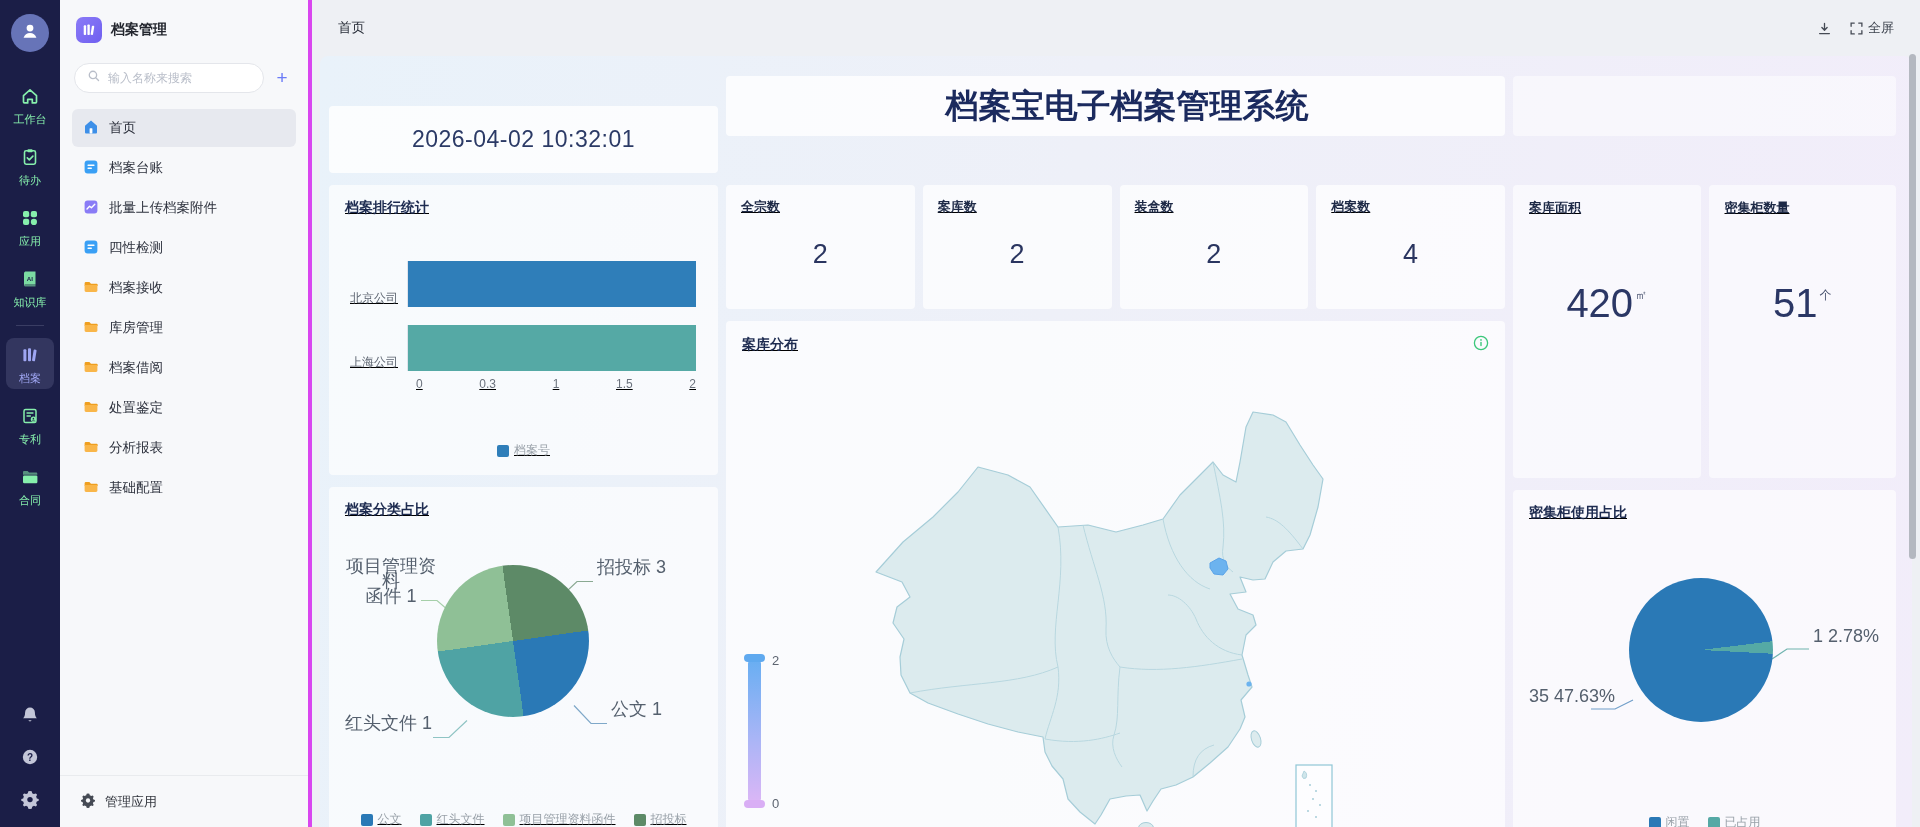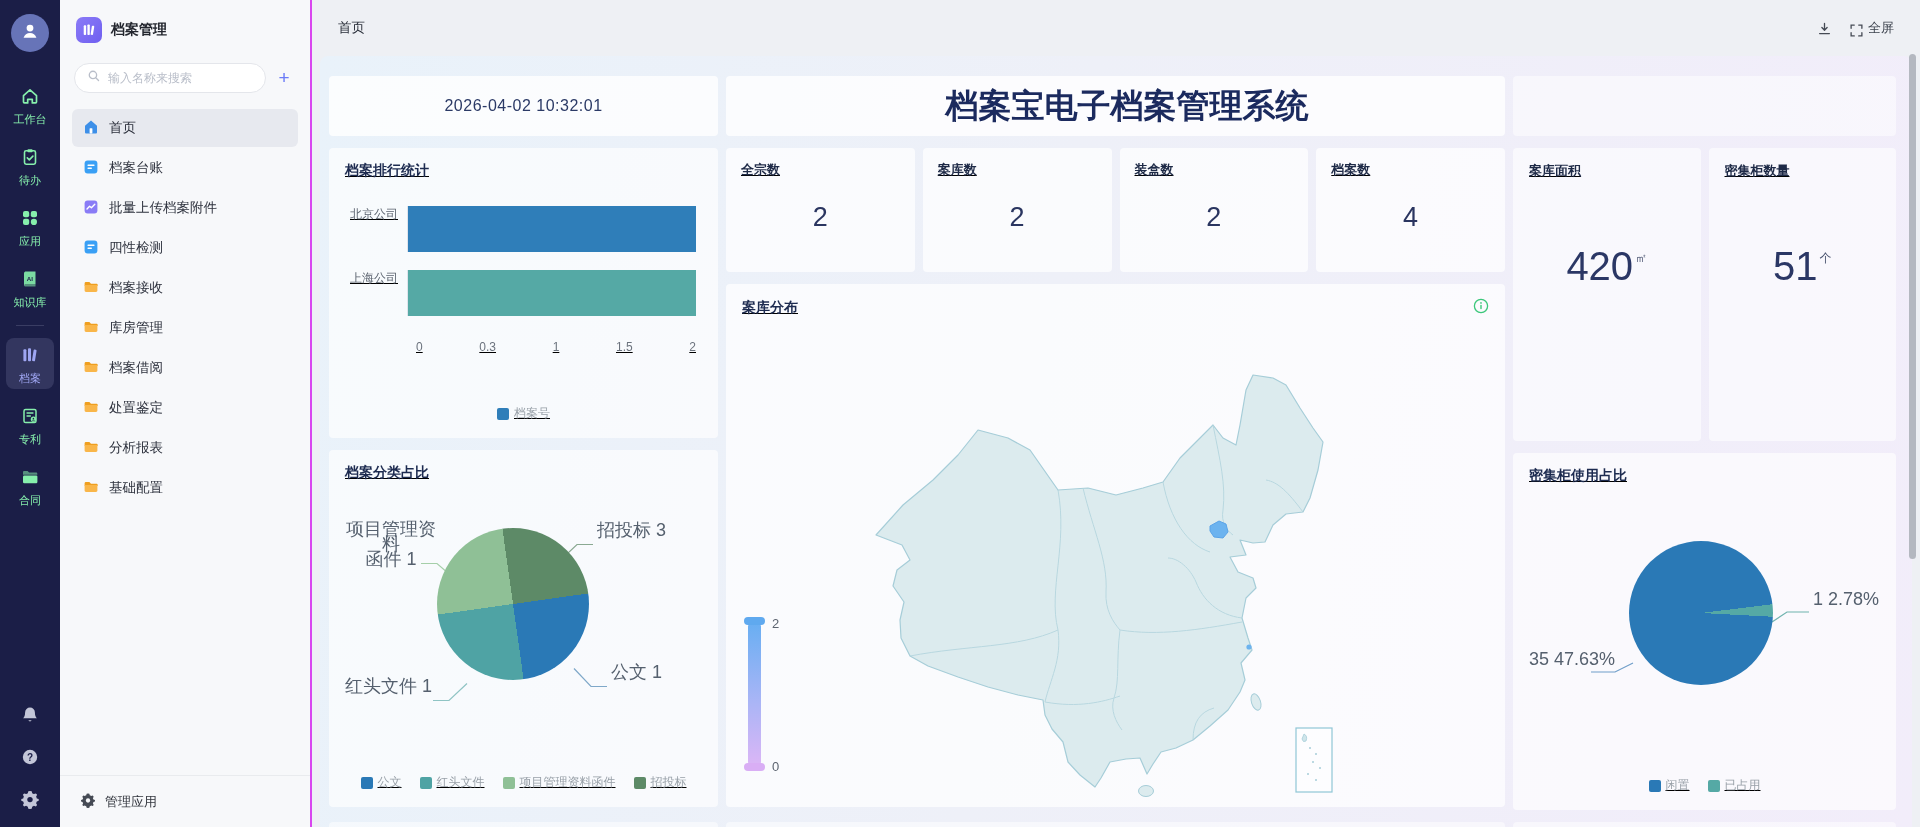--- a/index.html
+++ b/index.html
@@ -11,63 +11,63 @@
   .rail-avatar { width:38px; height:38px; border-radius:50%; background:#6774b8; margin:14px 0 22px; display:flex; align-items:center; justify-content:center; cursor:pointer; }
   .rail-item { width:48px; margin:5px 0; padding:7px 0 5px; border-radius:8px; display:flex; flex-direction:column; align-items:center; gap:3px; color:#86efac; cursor:pointer; }
   .rail-item.active { background:#33365f; color:#9fa6f2; }
   .rail-label { font-size:11px; line-height:12px; }
   .rail-divider { width:28px; height:1px; background:#3a3d63; margin:7px 0; }
   .rail-spacer { flex:1; }
   .rail-bottom { display:flex; flex-direction:column; align-items:center; gap:22px; margin-bottom:18px; color:#c3c6d8; }
   .rail-bottom .ric { cursor:pointer; display:flex; }
 
   
-  .sidebar { width:252px; height:827px; background:#f7f8fa; border-right:2px solid #d946ef; display:flex; flex-direction:column; flex:none; }
+  .sidebar { width:252px; height:827px; background:#f7f8fa; border-right:4px solid #d946ef; display:flex; flex-direction:column; flex:none; }
   .sb-header { display:flex; align-items:center; gap:9px; padding:17px 16px 10px; }
   .app-logo { width:26px; height:26px; border-radius:7px; background:linear-gradient(135deg,#8b7bf7,#6f5ff0); display:flex; align-items:center; justify-content:center; }
   .app-title { font-size:14px; font-weight:bold; color:#23262e; }
   .sb-search { display:flex; align-items:center; padding:10px 14px 2px; }
   .search-pill { flex:1; height:30px; background:#fff; border:1px solid #e4e6eb; border-radius:15px; display:flex; align-items:center; gap:7px; padding:0 12px; }
   .search-ph { font-size:12px; color:#b9bec9; }
   .add-btn { width:24px; text-align:center; font-size:19px; color:#6b7bf7; cursor:pointer; margin-left:6px; line-height:24px; }
   .sb-menu { flex:1; margin-top:12px; overflow:hidden; }
   .sb-item { height:38px; margin:2px 12px; padding:0 11px; border-radius:6px; display:flex; align-items:center; gap:10px; font-size:13.5px; color:#2d313d; cursor:pointer; }
   .sb-item.active { background:#e7e9ef; }
   .sb-footer { border-top:1px solid #e9ebee; height:52px; display:flex; align-items:center; gap:9px; padding:0 20px; cursor:pointer; }
   .sb-footer-label { font-size:13px; color:#33363e; }
 
   
   .main { flex:1; position:relative; height:827px; }
   .topbar { height:56px; display:flex; align-items:center; padding:0 26px; }
   .tab-label { font-size:13.5px; color:#2a2f3a; cursor:pointer; }
   .topbar-right { margin-left:auto; display:flex; align-items:center; gap:18px; }
-  .tb-btn { display:flex; align-items:flex-end; gap:5px; font-size:13px; color:#3d434e; cursor:pointer; }
+  .tb-btn { display:flex; align-items:center; gap:5px; font-size:13px; color:#3d434e; cursor:pointer; }
 
   .dash { margin:0 8px; height:771px; border-radius:8px 8px 0 0; overflow:hidden;
           background:linear-gradient(100deg,#e9f2fa 0%,#eef0f8 45%,#f2edfa 100%);
           padding:20px 10px 0 9px; }
   .card { background:rgba(255,255,255,.66); border-radius:4px; }
   .row1 { display:flex; gap:8px; margin-bottom:12px; }
-  .clock-card { width:389px; height:60px; display:flex; align-items:center; justify-content:center;
-                font-size:16px; color:#2b3a66; letter-spacing:.5px; background:rgba(255,255,255,.8); }
+  .clock-card { width:389px; height:67px; display:flex; align-items:center; justify-content:center;
+                font-size:23px; color:#2b3a66; letter-spacing:.5px; background:rgba(255,255,255,.8);margin-top:30px; }
   .headline-card { width:779px; height:60px; display:flex; align-items:center; justify-content:center;
                    font-size:33px; font-weight:bold; color:#1b2a5e; background:rgba(255,255,255,.8);padding-left:23px; }
   .empty-top-card { width:383px; height:60px; background:rgba(255,255,255,.5); }
 
   .row2 { display:flex; gap:8px; }
   .col { display:flex; flex-direction:column; gap:12px;text-decoration:underline; }
   .col-left { width:389px; } .col-mid { width:779px; } .col-right { width:383px; }
 
   .chart-card { padding:14px 16px; position:relative; }
   .card-title { font-size:14px; font-weight:bold; color:#1d2b50; }
 
   
   .ranking-card { height:290px; display:flex; flex-direction:column; }
   .bar-plot { margin:26px 6px 0 0; }
-  .bar-row { display:flex; align-items:flex-start; height:64px; }
+  .bar-row { display:flex; align-items:flex-end; height:64px; }
   .bar-cat { width:62px; text-align:right; padding-right:9px; font-size:12px; color:#5c6470; flex:none; }
   .bar-track { flex:1; height:46px; border-left:1px solid #dfe4ec; position:relative; }
   .bar-fill { position:absolute; left:0; top:0; height:100%; }
   .xaxis { display:flex; justify-content:space-between; margin:6px 6px 0 71px; font-size:12px; color:#6b727d; }
   .legend { margin-top:auto; display:flex; justify-content:center; gap:18px; padding:10px 0 2px; }
   .legend-item { display:flex; align-items:center; gap:5px; font-size:12px; color:#98a0a8; cursor:pointer; }
   .swatch { width:12px; height:12px; border-radius:2px; flex:none; }
 
   
   .category-card { height:357px; display:flex; flex-direction:column; }

